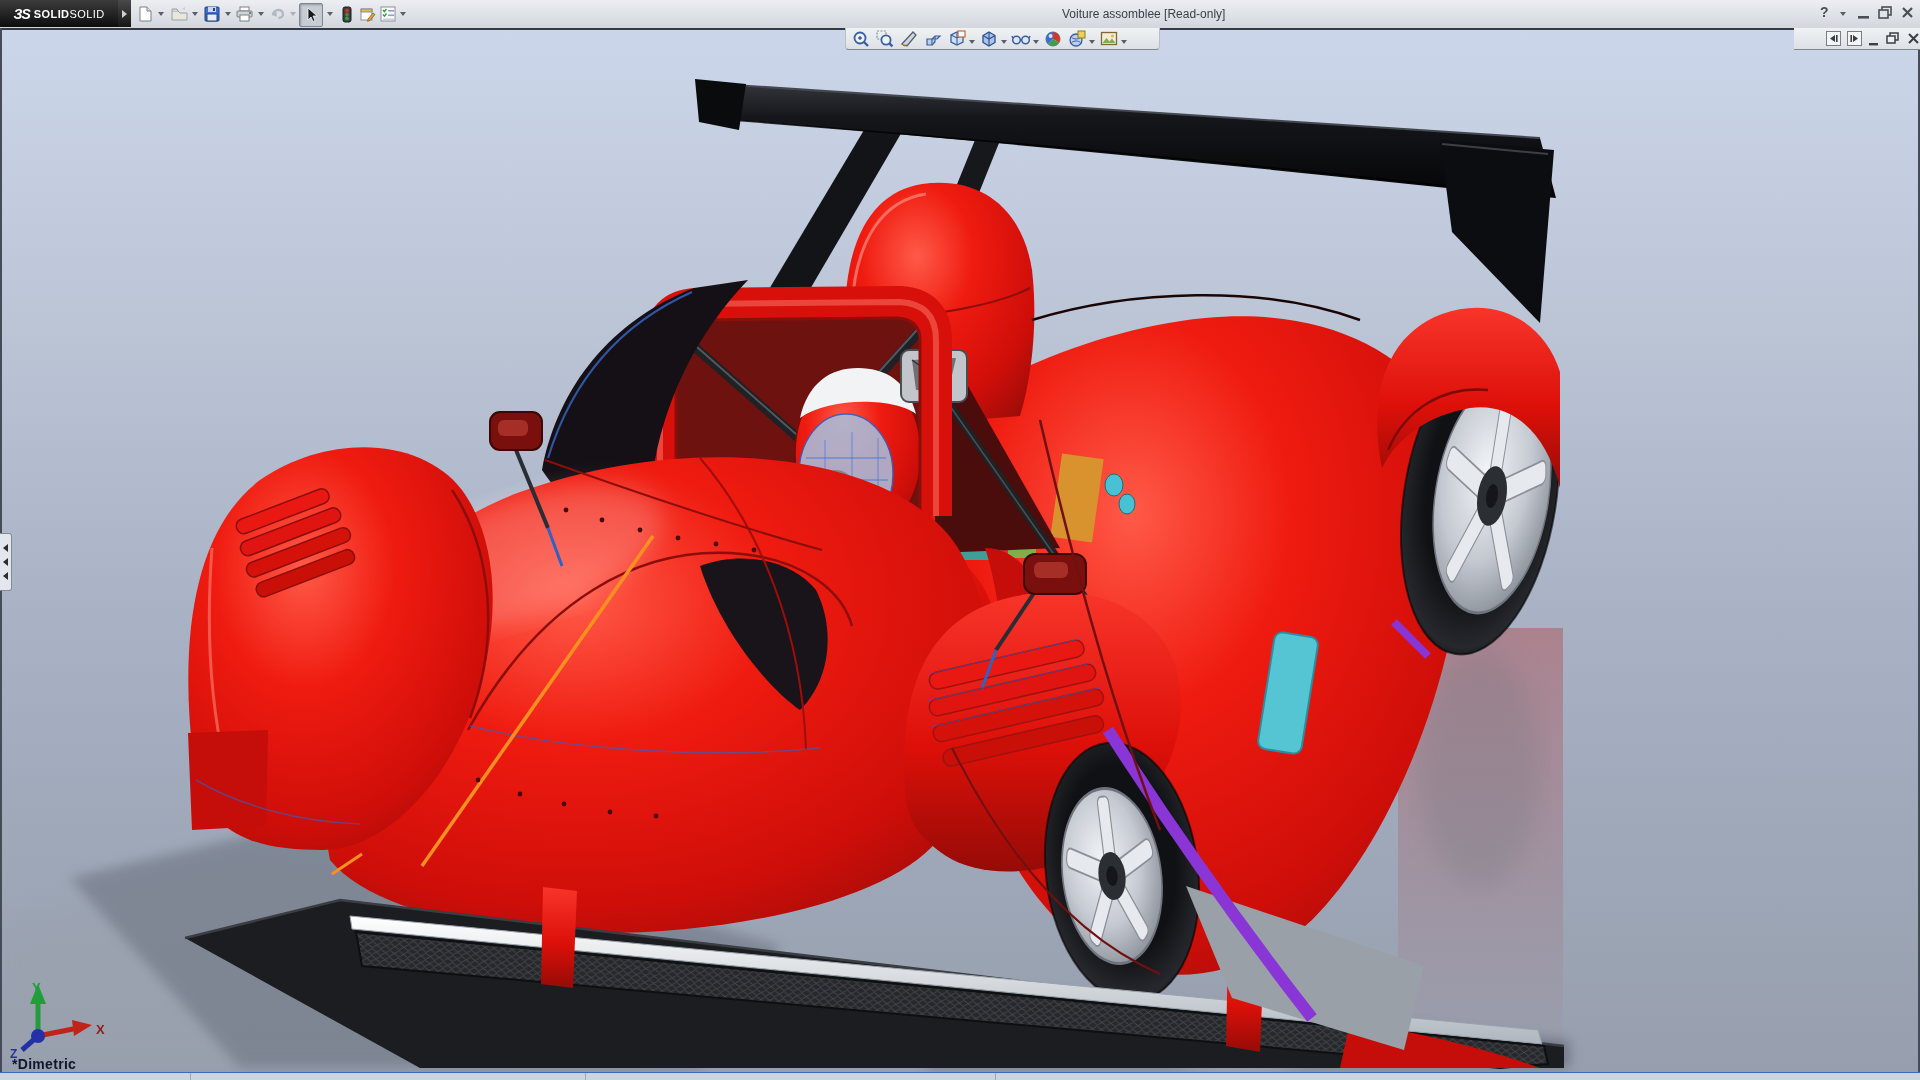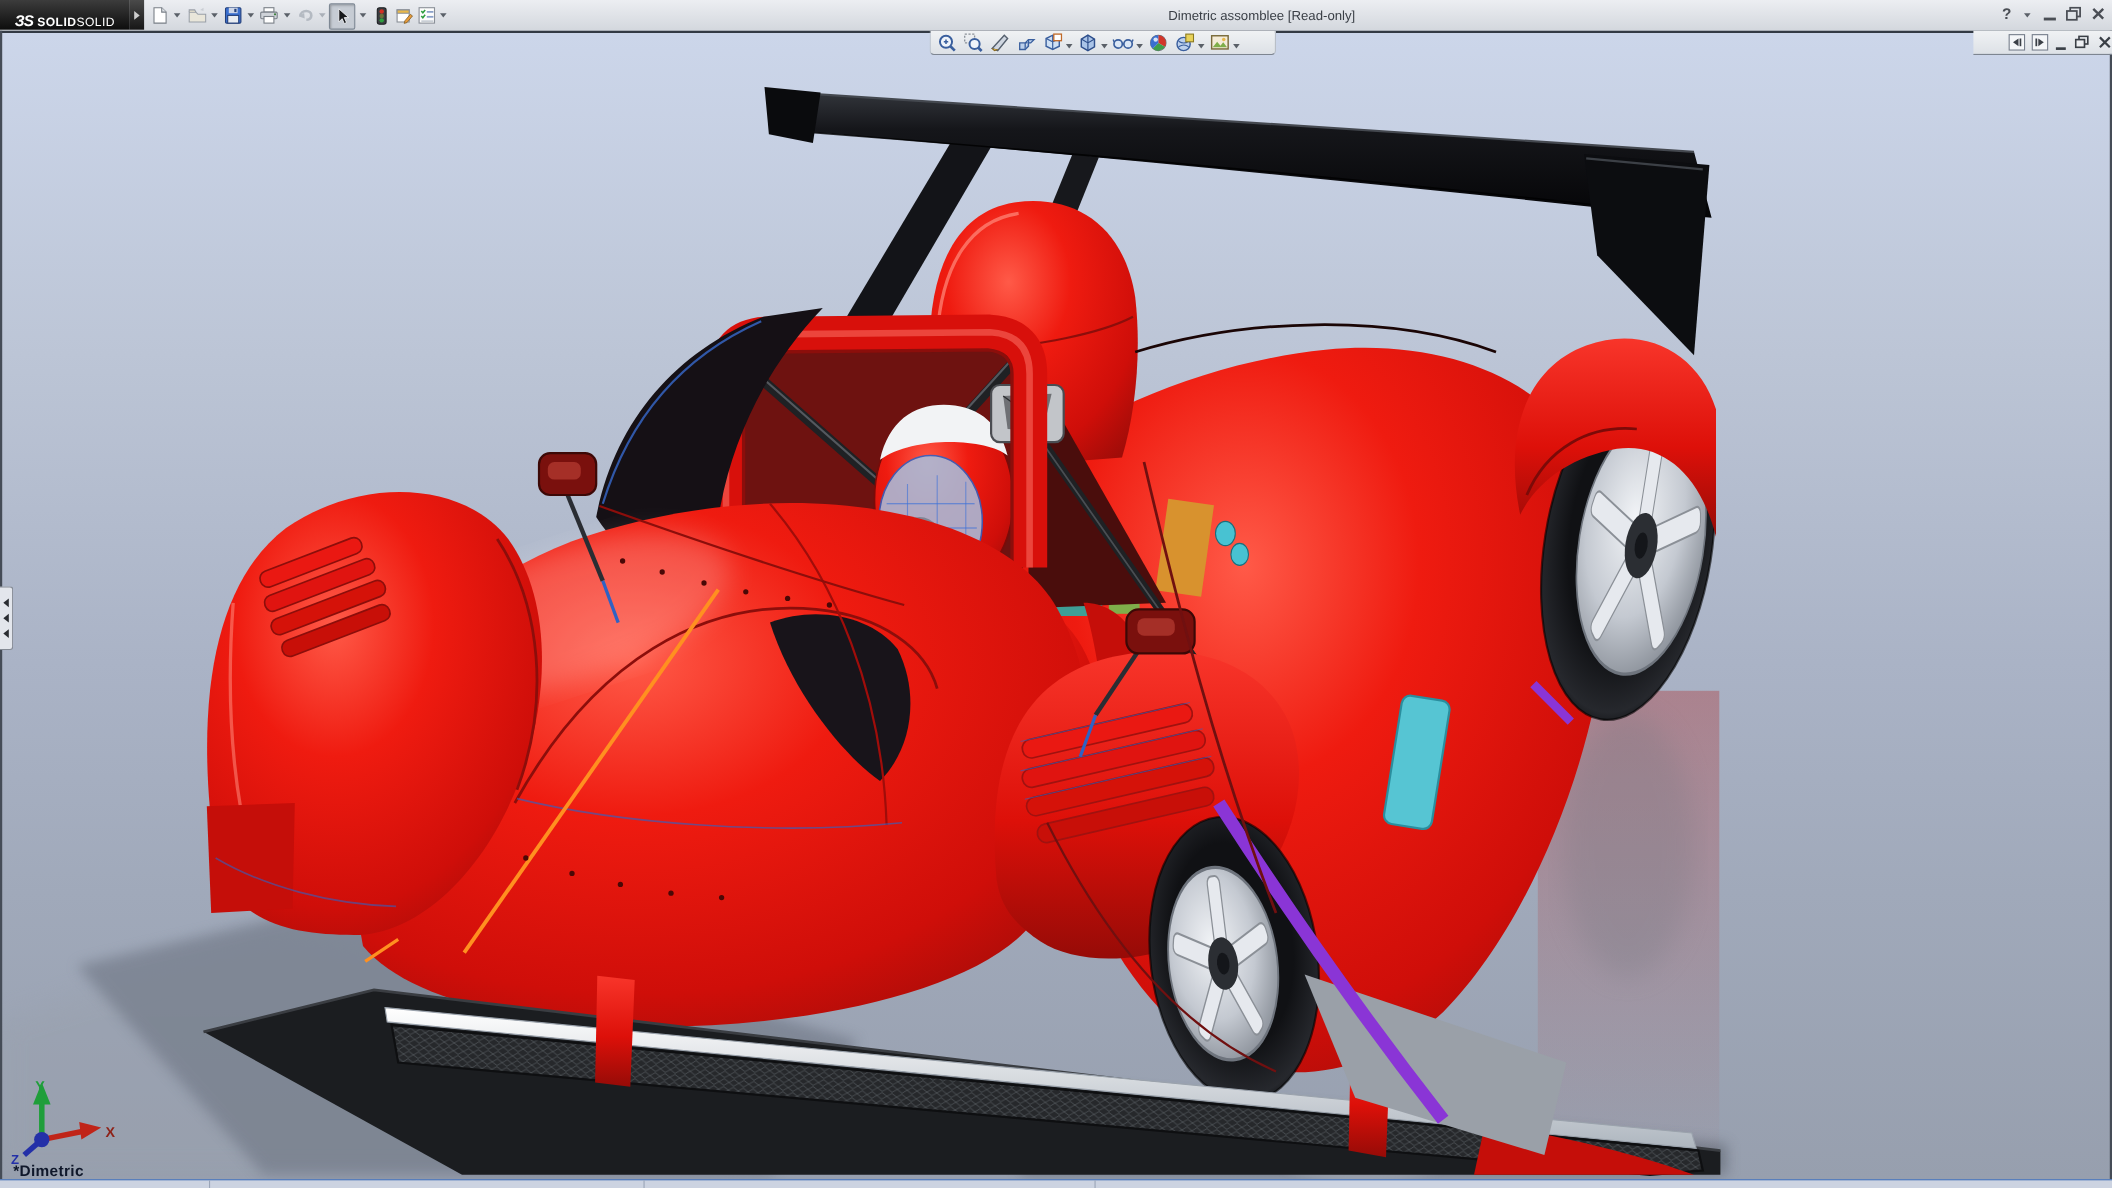--- a/index.html
+++ b/index.html
@@ -2,21 +2,21 @@
 <html style="--bg-top: #ccd6ea; --bg-mid: #aab3c6; --bg-bottom: #979fae; --car-red: #e31009; --car-red-dark: #9c0c08; --wing-black: #0e0f12; --accent-cyan: #56c5d3; --accent-purple: #8a35d6; --accent-orange: #ff9020; --triad-x: #c02418; --triad-y: #1f9e3a; --triad-z: #2430a8;"><head>
 <meta charset="utf-8">
 <style>
   html,body{margin:0;padding:0;background:#9aa2b0;font-family:"Liberation Sans",sans-serif;}
   #app{position:relative;width:1920px;height:1080px;overflow:hidden;background:#cfd6e4;}
 
   
   #titlebar{position:absolute;left:0;top:0;width:1920px;height:28px;
     background:linear-gradient(#eceef2,#d3d7dd);border-bottom:1px solid #9aa0a8;}
   #logo{position:absolute;left:0;top:0;width:118px;height:27px;background:linear-gradient(#3c3c3c,#0d0d0d);
-    display:flex;align-items:flex-end;justify-content:center;gap:4px;}
+    display:flex;align-items:center;justify-content:center;gap:4px;}
   #logo .mark{color:#fff;font-size:14px;font-weight:700;font-style:italic;letter-spacing:-1px;}
   #logo .brand{color:#fff;font-size:11px;letter-spacing:.4px;}
   #logo .brand b{font-weight:700;}
   #logo-tab{position:absolute;left:118px;top:0;width:13px;height:27px;background:linear-gradient(#4a4a4a,#161616);
     display:flex;align-items:center;justify-content:center;}
   #logo-tab::after{content:"";border-left:5px solid #cfcfcf;border-top:4px solid transparent;border-bottom:4px solid transparent;}
   .tb-btn{position:absolute;top:3px;width:22px;height:22px;display:flex;align-items:center;justify-content:center;border-radius:2px;}
   .tb-btn.pressed{background:#c6ccd4;border:1px solid #7e8894;box-shadow:inset 1px 1px 2px rgba(0,0,0,.25);}
   .dd{position:absolute;top:12px;width:0;height:0;border-top:4px solid #5a6068;border-left:3px solid transparent;border-right:3px solid transparent;}
   .dd.dis{border-top-color:#aab0b8;}
@@ -139,21 +139,21 @@
         <rect x="1" y="1" width="14" height="14" fill="#fdfdfd" stroke="#8a9098"></rect>
         <path d="M3 4l1.4 1.6L6.5 3" fill="none" stroke="#2f9e3f" stroke-width="1.4"></path>
         <path d="M3 8.5l1.4 1.6L6.5 7.5" fill="none" stroke="#2f9e3f" stroke-width="1.4"></path>
         <rect x="8" y="4" width="6" height="1.6" fill="#8aa0c8"></rect>
           <rect x="8" y="8.5" width="6" height="1.6" fill="#8aa0c8"></rect>
           <rect x="3" y="12.5" width="11" height="1.4" fill="#c3c9d1"></rect>
       </svg>
     </div>
       <i class="dd" style="left:400px"></i>
 
-    <span id="win-title">Dimetric assomblee [Read-only]</span>
+    <span id="win-title">Voiture assomblee [Read-only]</span>
 
     <span class="winctl" style="left:1820px;font-size:14px;font-weight:700">?</span>
     <i class="dd" style="left:1840px"></i>
     <svg class="winctl" style="left:1857px;top:8px" width="14" height="12">
         <rect x="1" y="8" width="11" height="2.6" fill="#4a4e55"></rect>
       </svg>
     <svg class="winctl" style="left:1878px;top:6px" width="16" height="14">
       <rect x="4" y="1" width="9" height="8" fill="none" stroke="#4a4e55" stroke-width="1.6"></rect>
       <rect x="1" y="4" width="9" height="8" fill="#dfe3e8" stroke="#4a4e55" stroke-width="1.6"></rect>
     </svg>

